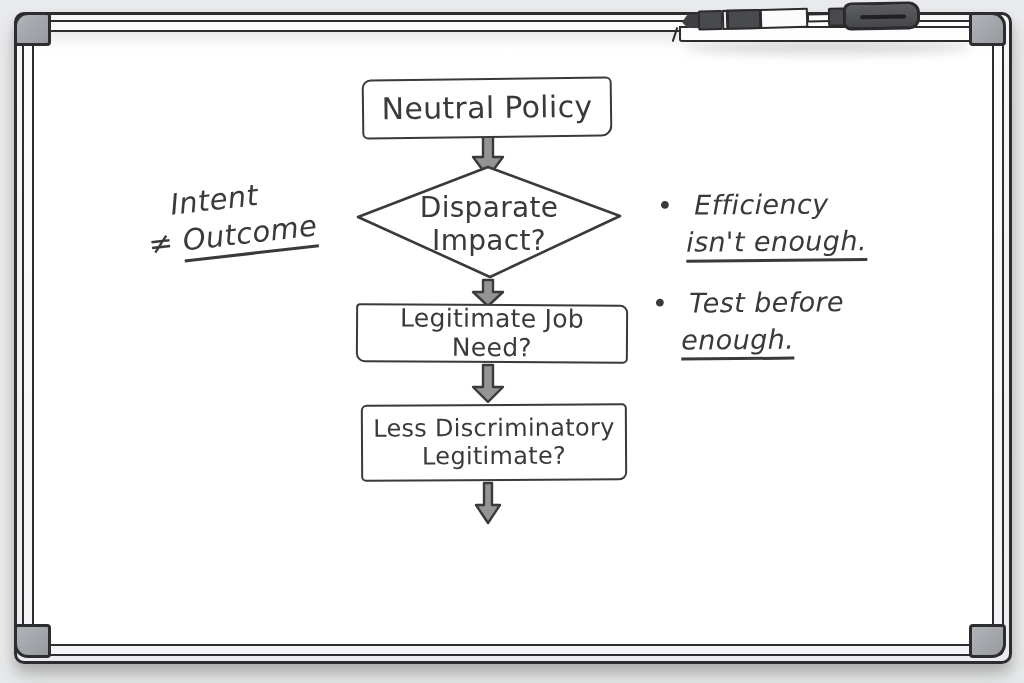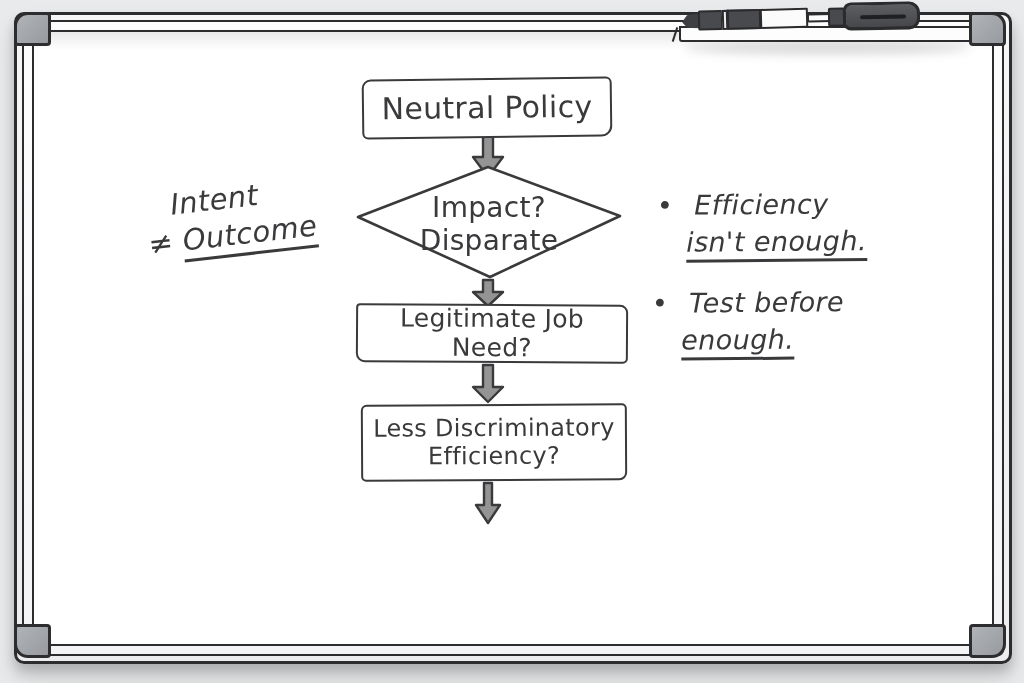--- a/index.html
+++ b/index.html
@@ -140,32 +140,32 @@
     <polygon points="483,365 493,365 493,387 503,387 488,402 473,387 483,387" fill="#949494" stroke="#3a3a3c" stroke-width="2.4" stroke-linejoin="round"></polygon>
 
     <polygon points="484,483 492,483 492,505 500,505 488,523 476,505 484,505" fill="#949494" stroke="#3a3a3c" stroke-width="2.4" stroke-linejoin="round"></polygon>
   </svg>
 
   <div class="node node-1">
     <span>Neutral Policy</span>
   </div>
 
   <div class="diamond-label">
+    <span>Disparate</span>
     <span>Impact?</span>
-    <span>Disparate</span>
   </div>
 
   <div class="node node-3">
     <span>Legitimate Job Need?</span>
   </div>
 
   <div class="node node-4">
     <span>
       <span>Less Discriminatory</span><br>
-      <span>Efficiency?</span>
+      <span>Legitimate?</span>
     </span>
   </div>
 
   <div class="note note-left">
     <div class="l1">Intent</div>
     <div class="l2">
       <span>≠</span>
       <span class="u">Outcome</span>
     </div>
   </div>

